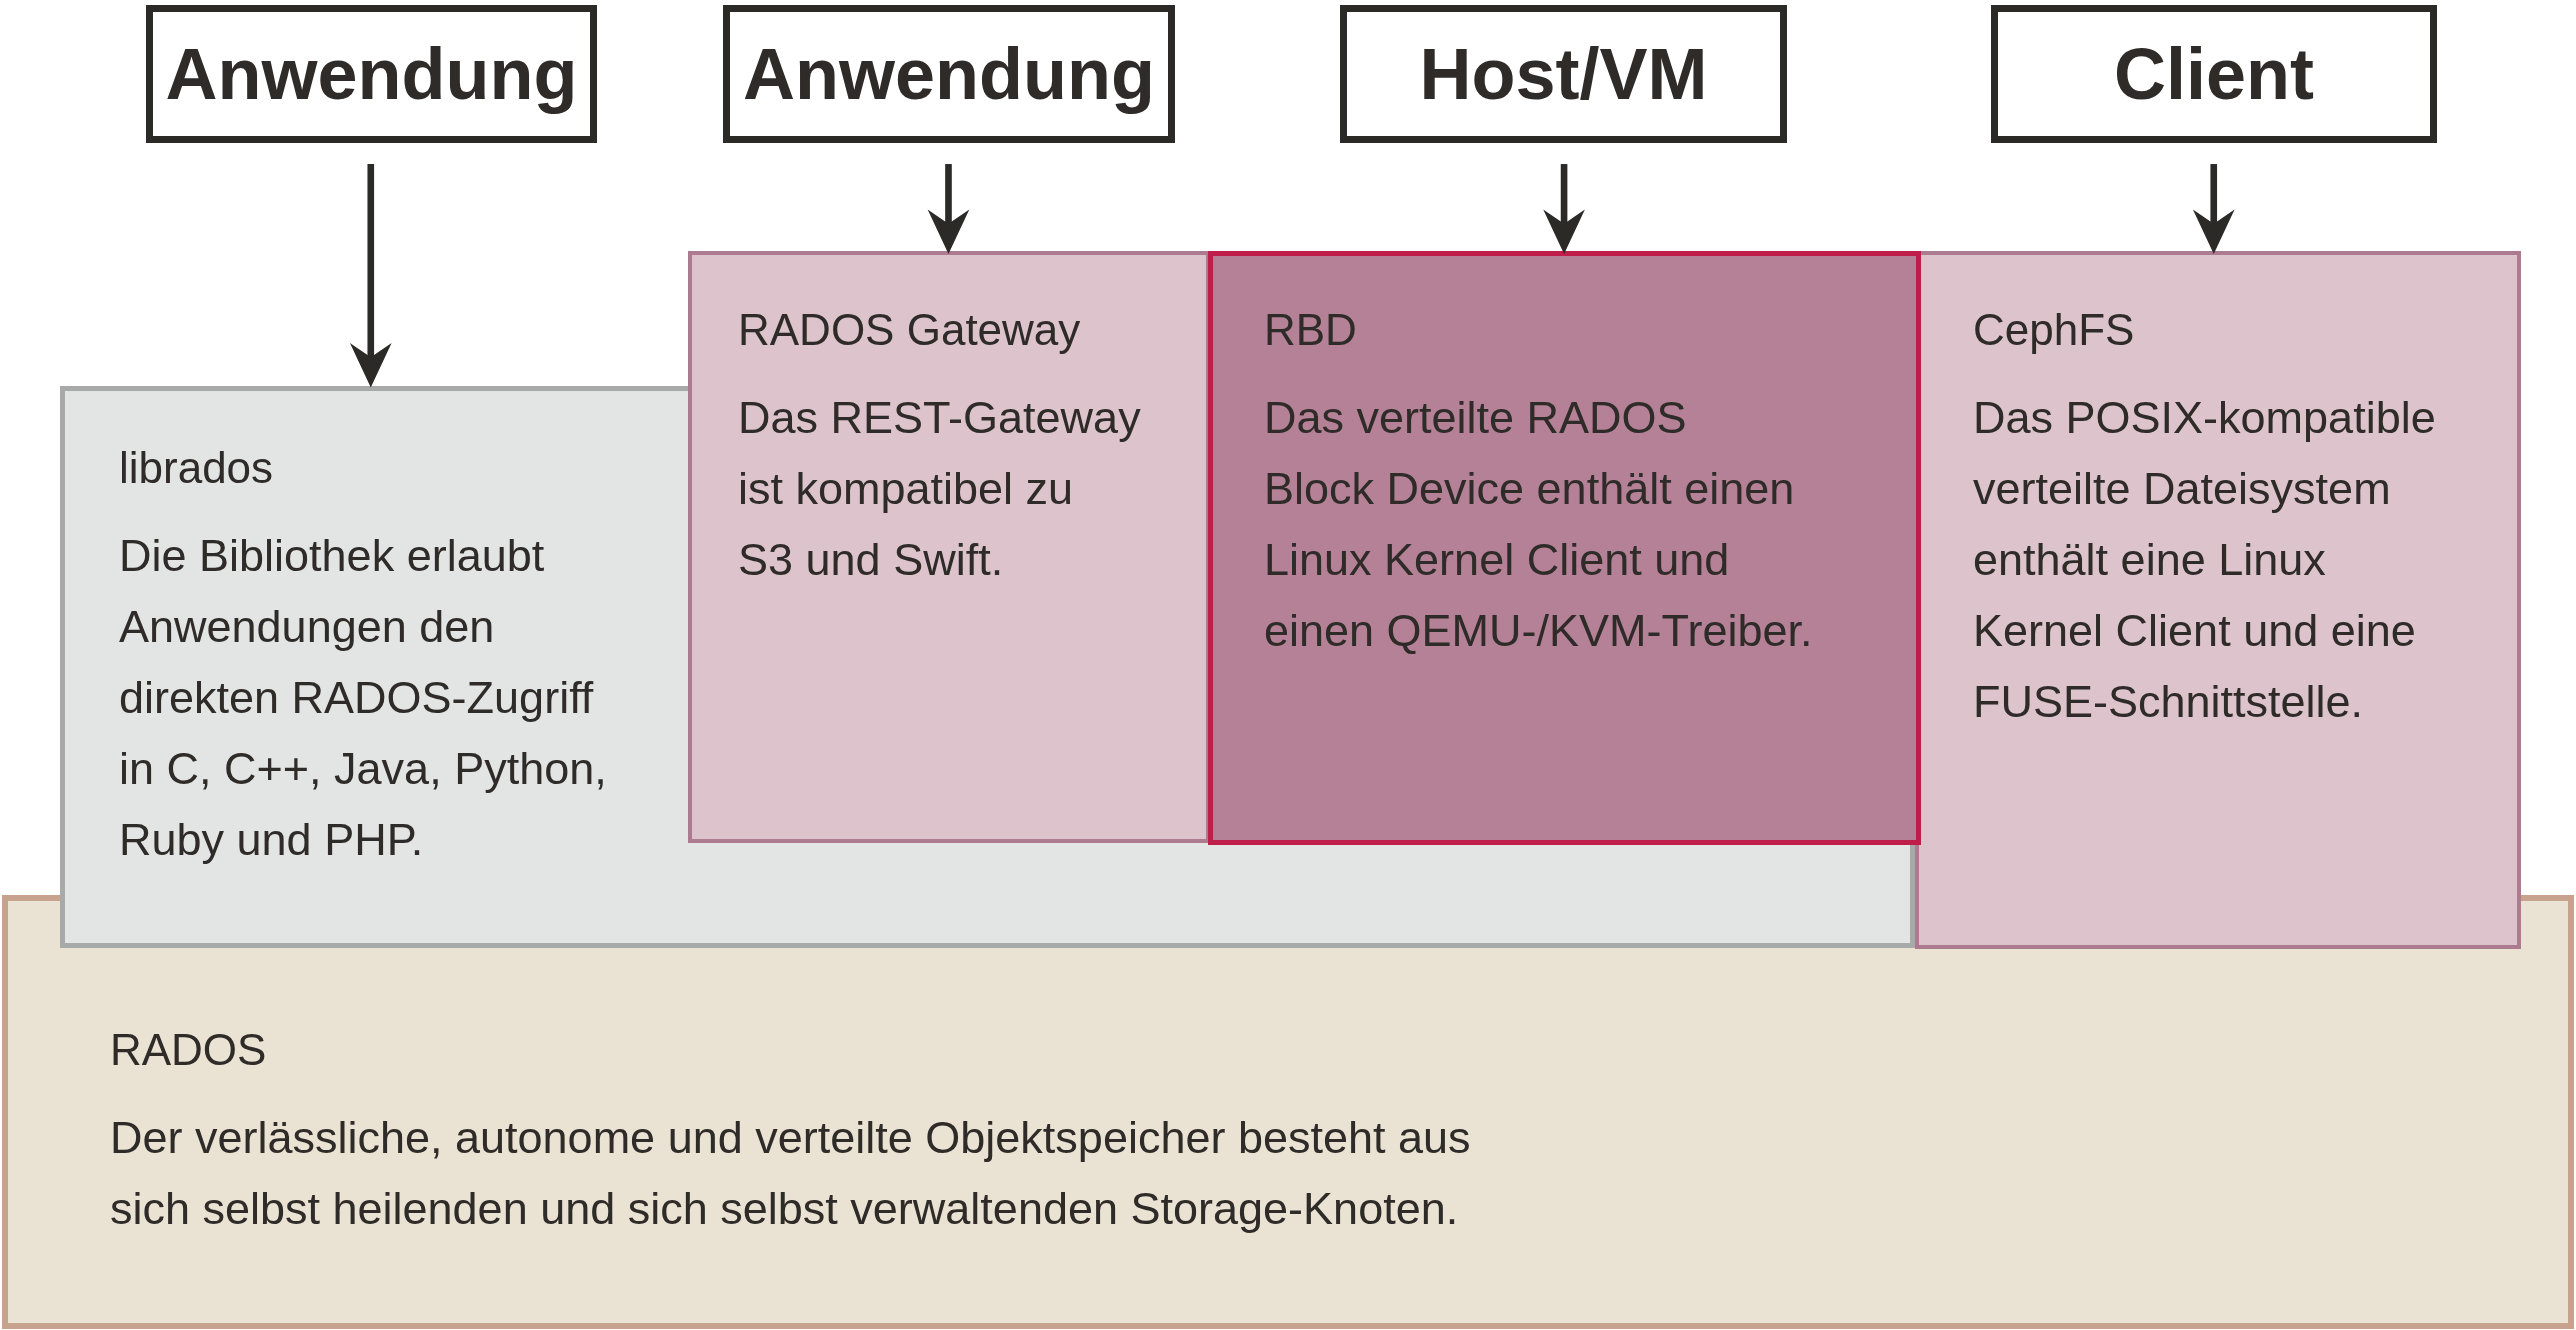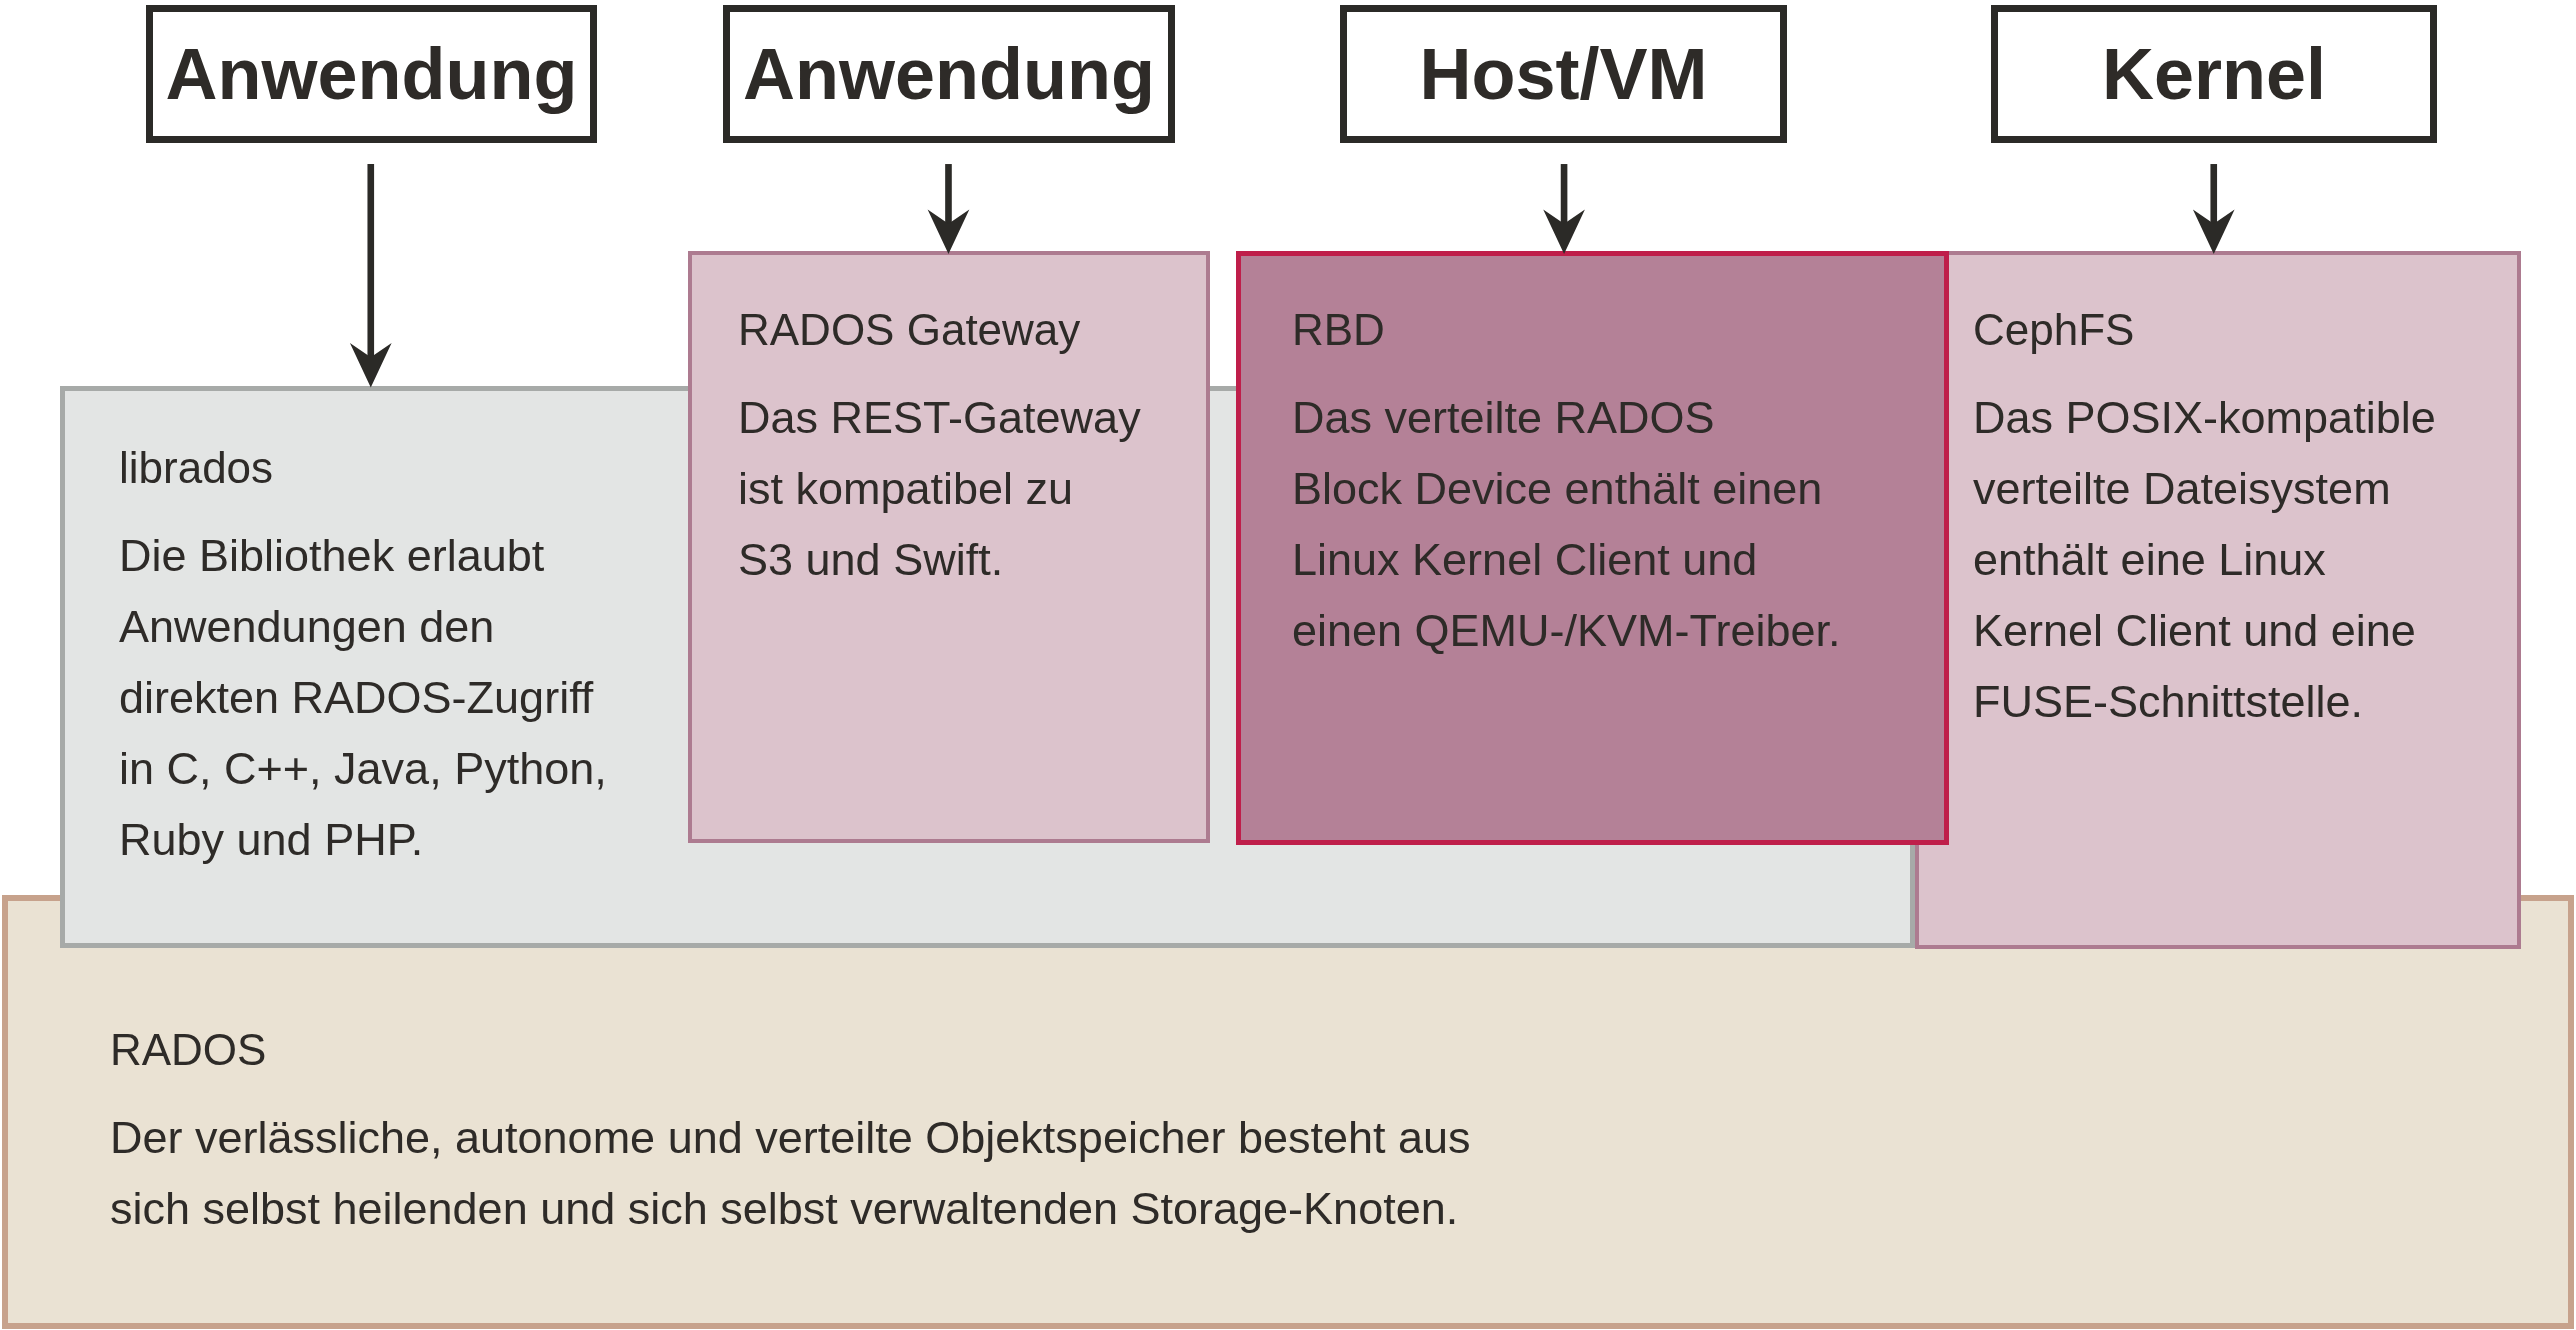--- a/index.html
+++ b/index.html
@@ -64,21 +64,20 @@
     padding: 42px 26.5px 0 54px;
     z-index: 4;
   }
   .box-rbd {
     left: 1208px; top: 251px;
     width: 713px; height: 594px;
     background: var(--rbd_fill, #b48197);
     border: 5.7px solid var(--crimson_border, #bf1e4a);
     padding: 41px 26.5px 0 51px;
     z-index: 5;
-    margin-left: 28px;
   }
   .app-box {
     position: absolute;
     top: 4.7px;
     height: 138px;
     box-sizing: border-box;
     background: #ffffff;
     border: 7.6px solid var(--box_border_black, #2b2a27);
     display: flex;
     align-items: center;
@@ -155,21 +154,21 @@
   <div class="app-box app-box-1">
     <span>Anwendung</span>
   </div>
   <div class="app-box app-box-2">
     <span>Anwendung</span>
   </div>
   <div class="app-box app-box-3">
     <span>Host/VM</span>
   </div>
   <div class="app-box app-box-4">
-    <span>Kernel</span>
+    <span>Client</span>
   </div>
 
   <svg class="arrows" width="2576" height="1331" viewBox="0 0 2720 1405" stroke="#2b2a27" fill="#2b2a27">
     <g>
       <line x1="391.5" y1="173" x2="391.5" y2="378" stroke-width="7"></line>
       <polygon points="391.5,409 369.5,362 391.5,377 413.5,362" stroke="none"></polygon>
     </g>
     <g>
       <line x1="1001.5" y1="173" x2="1001.5" y2="237" stroke-width="7"></line>
       <polygon points="1001.5,268 979.5,221 1001.5,236 1023.5,221" stroke="none"></polygon>

